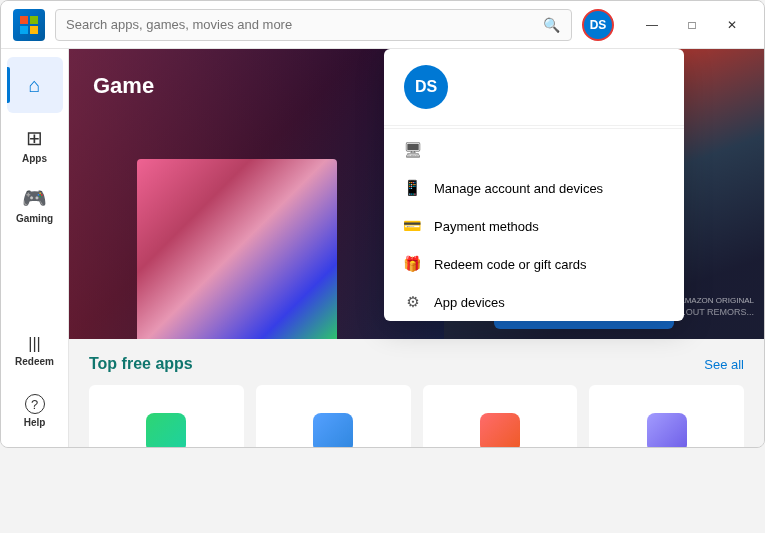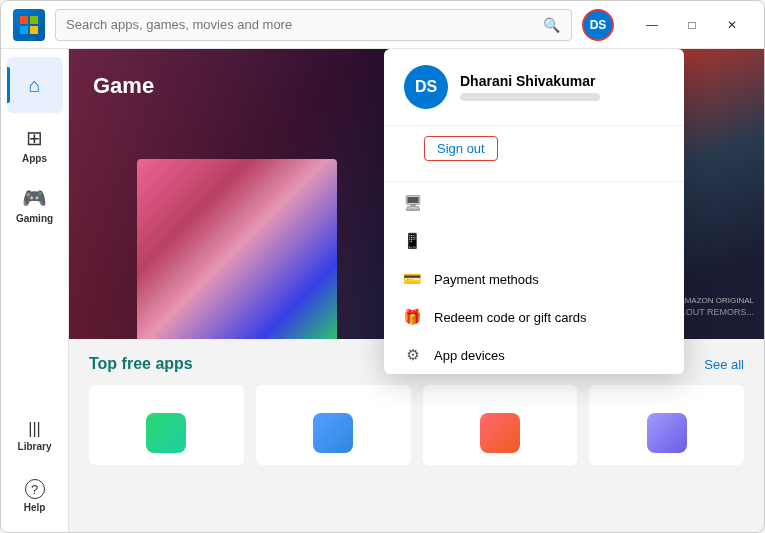--- a/index.html
+++ b/index.html
@@ -7,21 +7,21 @@
       width: 765px;
       height: 533px;
       overflow: hidden;
       font-family: 'Segoe UI', sans-serif;
       background: #f3f3f3;
     }
 
     
     .window {
       width: 765px;
-      height: 533px;
+      height: 448px;
       display: flex;
       flex-direction: column;
       border: 1px solid #ccc;
       border-radius: 8px;
       overflow: hidden;
       position: relative;
     }
 
     
     .titlebar {
@@ -479,21 +479,21 @@
         <span class="sidebar-item-icon">⊞</span>
         <span class="sidebar-item-label">Apps</span>
       </div>
       <div class="sidebar-item">
         <span class="sidebar-item-icon">🎮</span>
         <span class="sidebar-item-label">Gaming</span>
       </div>
       <div class="sidebar-spacer"></div>
       <div class="sidebar-item">
         <span class="sidebar-item-icon" style="font-size:16px">|||</span>
-        <span class="sidebar-item-label">Library</span>
+        <span class="sidebar-item-label">Redeem</span>
       </div>
       <div class="sidebar-item" style="margin-bottom:8px">
         <span class="sidebar-item-icon" style="width:20px;height:20px;border:1.5px solid #333;border-radius:50%;display:flex;align-items:center;justify-content:center;font-size:13px">?</span>
         <span class="sidebar-item-label">Help</span>
       </div>
     </div>
 
     <div class="content">
 
       <div class="hero">
@@ -534,38 +534,32 @@
         </div>
       </div>
 
     </div>
 
     <div class="dropdown-overlay">
       <div class="dropdown">
 
         <div class="dropdown-header">
           <div class="dropdown-avatar">DS</div>
-          <div class="dropdown-user-info">
-            <div class="dropdown-user-name">Dharani Shivakumar</div>
-            <div class="dropdown-user-bar"></div>
-          </div>
-        </div>
-
-        <div style="padding: 0 20px 4px;">
-          <button class="sign-out-btn">Sign out</button>
-        </div>
+        </div>
+
 
         <div class="dropdown-divider"></div>
 
         <div class="dropdown-menu-item">
           <span class="menu-icon">🖥</span>
         </div>
 
         <div class="dropdown-menu-item">
           <span class="menu-icon">📱</span>
+          <span>Manage account and devices</span>
         </div>
 
         <div class="dropdown-menu-item">
           <span class="menu-icon">💳</span>
           <span>Payment methods</span>
         </div>
 
         <div class="dropdown-menu-item">
           <span class="menu-icon">🎁</span>
           <span>Redeem code or gift cards</span>

